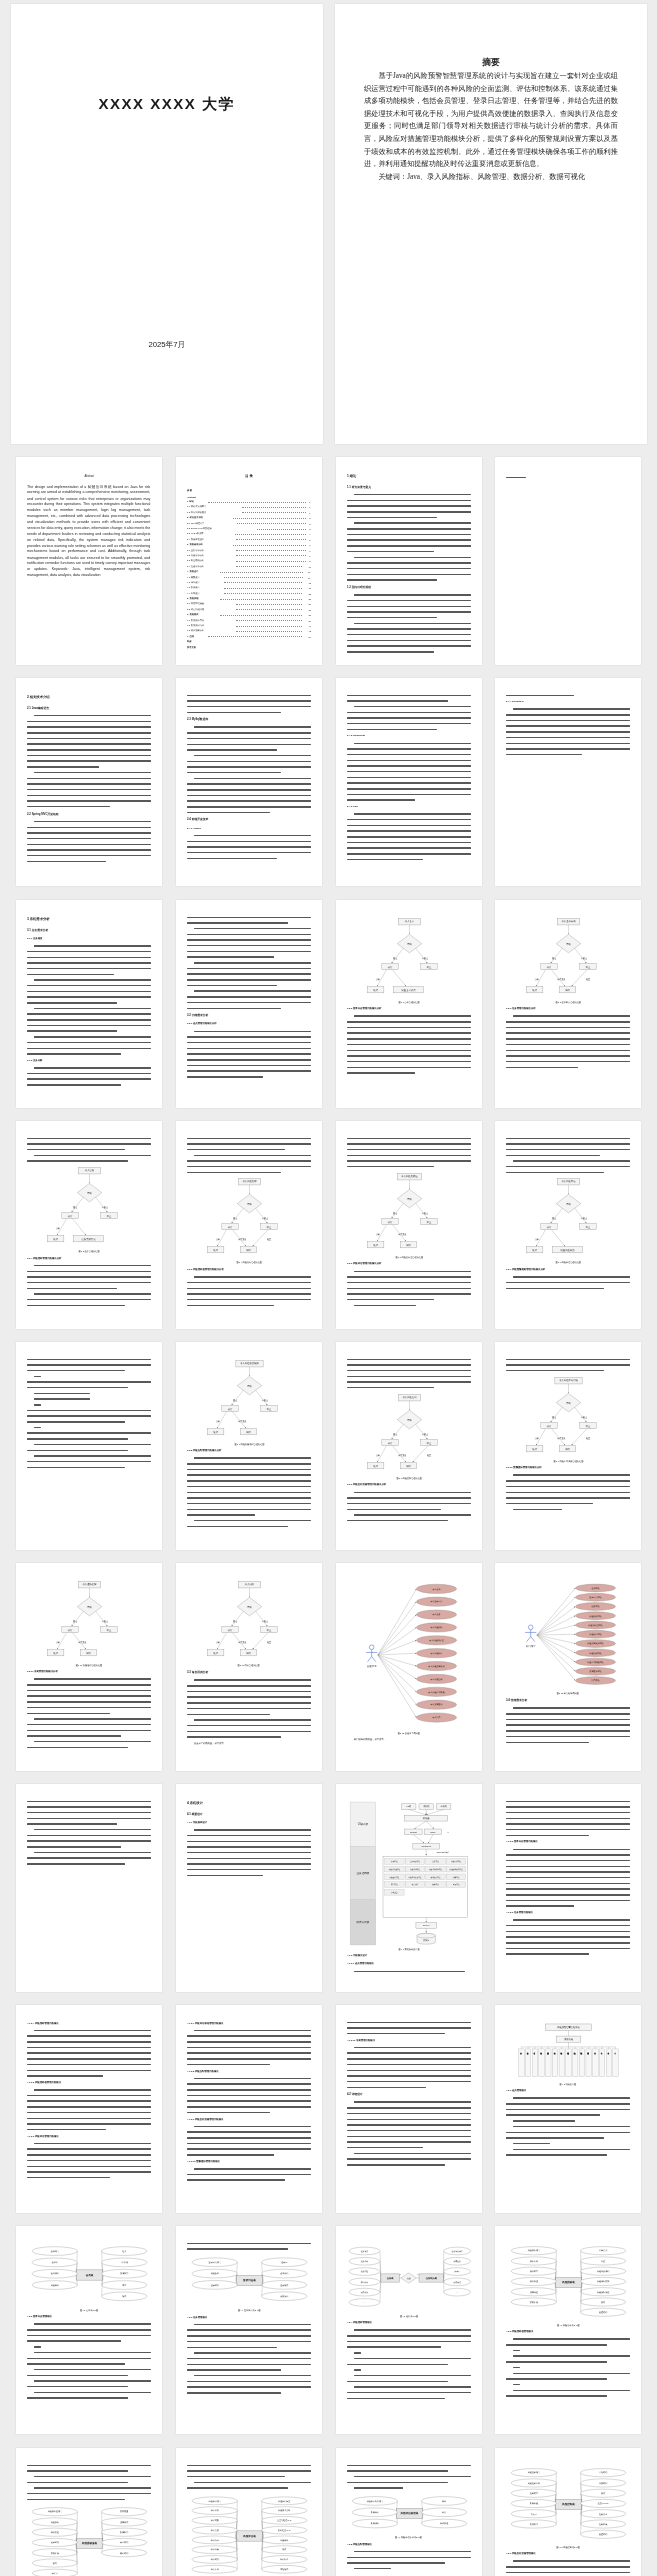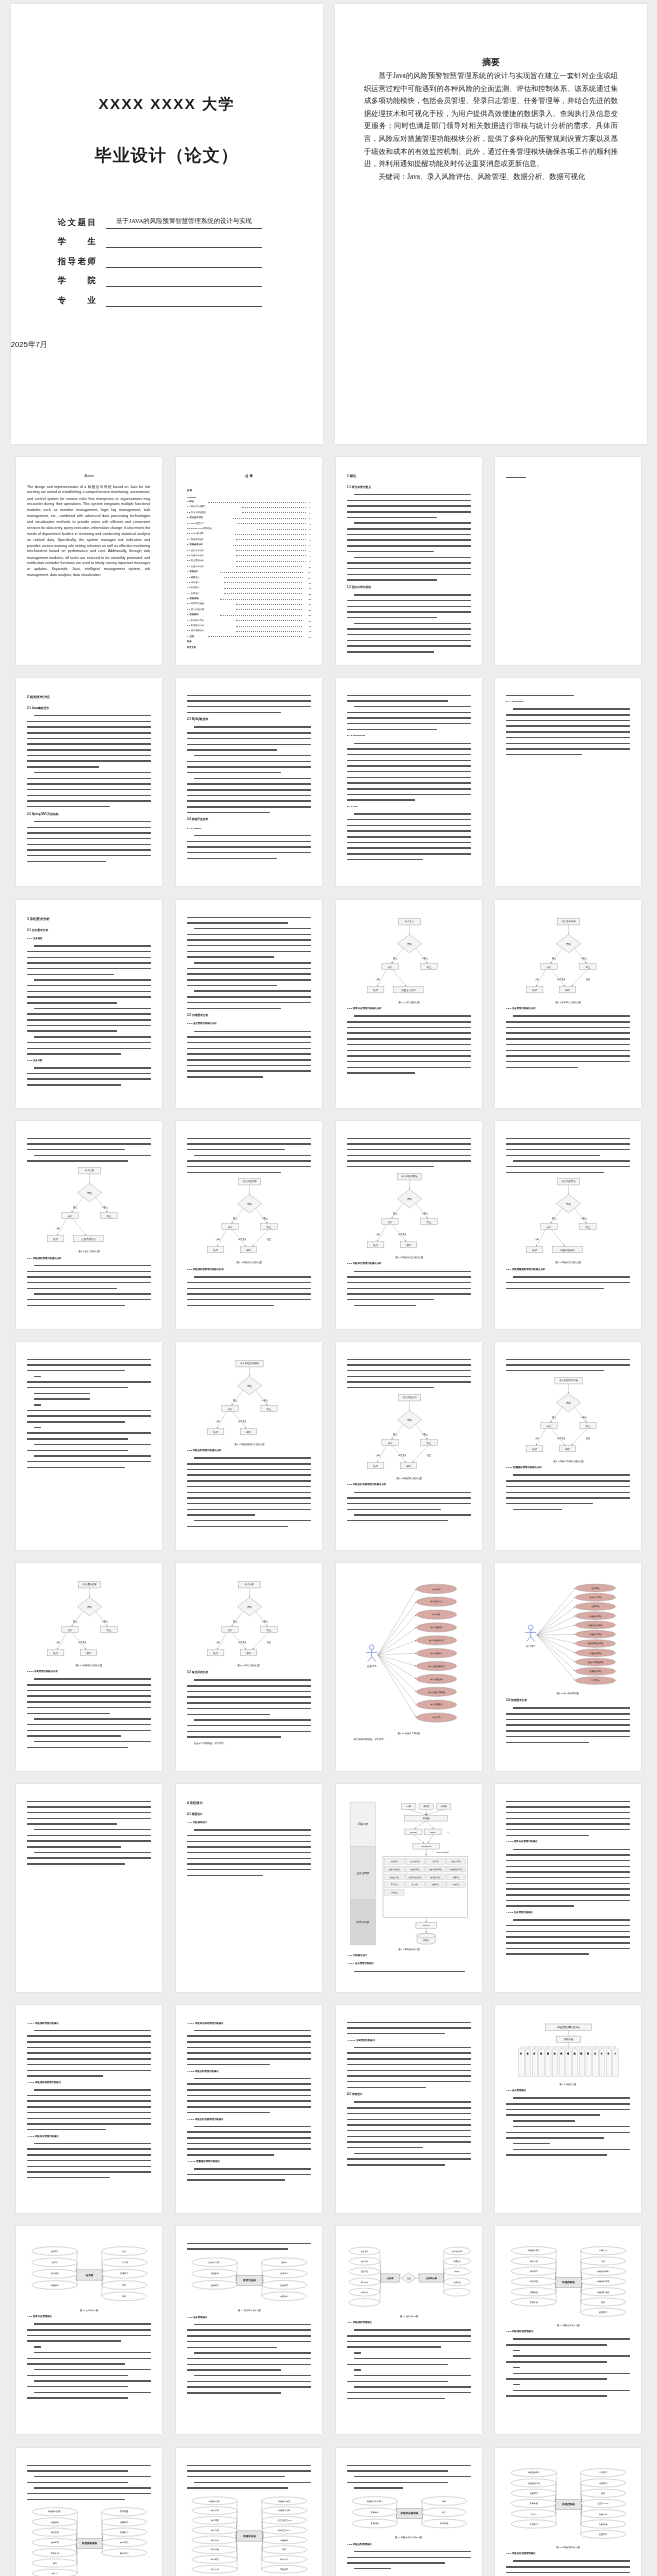--- a/index.html
+++ b/index.html
@@ -12,21 +12,21 @@
   .cover-uni{position:absolute;left:0;right:0;top:91px;text-align:center;font-size:15px;font-weight:bold;
              font-family:"Liberation Sans","DejaVu Sans",sans-serif;letter-spacing:1.5px;}
   .cover-doctype{position:absolute;left:0;right:0;top:140px;text-align:center;font-size:17px;font-weight:bold;
              font-family:"Liberation Sans","DejaVu Sans",sans-serif;letter-spacing:1px;}
   .cover-form{position:absolute;left:47px;top:205px;width:204px;}
   .cover-row{display:flex;align-items:flex-end;height:19.6px;}
   .cover-label{width:38px;font-weight:bold;font-size:8.2px;font-family:"Liberation Sans",sans-serif;
                text-align:justify;text-align-last:justify;padding-bottom:1px;}
   .cover-line{flex:1;margin-left:10.3px;border-bottom:0.8px solid #4a4a4a;text-align:center;
               font-size:6.4px;padding-bottom:2.1px;white-space:nowrap;}
-  .cover-date{position:absolute;left:0;right:0;top:336px;text-align:left;font-size:7.7px;
+  .cover-date{position:absolute;left:0;right:0;top:336px;text-align:center;font-size:7.7px;
               font-family:"Liberation Sans",sans-serif;}
   
   .abs-title{position:absolute;left:0;right:0;top:53px;text-align:center;font-size:8.8px;font-weight:bold;}
   .abs-body{position:absolute;left:29px;right:29px;top:66px;font-size:7.2px;line-height:12.6px;text-align:justify;}
   .abs-body p{margin:0;text-indent:2em;}
   
   .blk{position:relative;}
   .pl{background:#585858;height:1.5px;border-radius:0.5px;margin-bottom:4.2px;}
   .tw{line-height:0;white-space:nowrap;}
   .tw span{display:inline-block;line-height:1.15;white-space:nowrap;transform-origin:0 0;
@@ -46,51 +46,28 @@
     <marker id="arw" markerWidth="6" markerHeight="6" refX="4.5" refY="2.25" orient="auto">
       <path d="M0,0 L4.5,2.25 L0,4.5 z" fill="#666"></path>
     </marker>
   </defs>
 </svg>
 
 <div id="canvas">
 
   <div class="page big" id="cover-page" style="left:10.8px;top:4.1px;">
     <div class="cover-uni">XXXX XXXX 大学</div>
-    <div class="cover-doctype">毕业设计（论文）</div>
-    <div class="cover-form" id="cover-form">
-        <div class="cover-row">
-          <div class="cover-label">论文题目</div>
-          <div class="cover-line">基于JAVA的风险预警智慧管理系统的设计与实现</div>
-        </div>
-        <div class="cover-row">
-          <div class="cover-label">学 生</div>
-          <div class="cover-line"></div>
-        </div>
-        <div class="cover-row">
-          <div class="cover-label">指导老师</div>
-          <div class="cover-line"></div>
-        </div>
-        <div class="cover-row">
-          <div class="cover-label">学 院</div>
-          <div class="cover-line"></div>
-        </div>
-        <div class="cover-row">
-          <div class="cover-label">专 业</div>
-          <div class="cover-line"></div>
-        </div>
-      </div>
     <div class="cover-date">2025年7月</div>
   </div>
 
   <div class="page big" id="abstract-page" style="left:335px;top:4.1px;">
     <div class="abs-title">摘要</div>
     <div class="abs-body">
       <p>基于Java的风险预警智慧管理系统的设计与实现旨在建立一套针对企业或组织运营过程中可能遇到的各种风险的全面监测、评估和控制体系。该系统通过集成多项功能模块，包括会员管理、登录日志管理、任务管理等，并结合先进的数据处理技术和可视化手段，为用户提供高效便捷的数据录入、查阅执行及信息变更服务；同时也满足部门领导对相关数据进行审核与统计分析的需求。具体而言，风险应对措施管理功能模块分析，提供了多样化的预警规则设置方案以及基于绩效和成本的有效监控机制。此外，通过任务管理模块确保各项工作的顺利推进，并利用通知提醒功能及时传达重要消息或更新信息。</p>
-      <p>关键词：Java、录入风险评估、风险管理、数据分析、数据可视化</p>
+      <p>关键词：Java、录入风险指标、风险管理、数据分析、数据可视化</p>
     </div>
   </div>
 
 <div class="page small" style="left: 16px; top: 457px;">
       <div class="tw twc" style="height: 8.2px; margin-bottom: 2.1px;"><span style="font-size: 6.2px; transform: scale(0.416667);">Abstract</span></div>
       <div class="blk" style="height: 103px;">
         <span style="display: block; width: 195px; font-size: 5.7px; line-height: 9.3px; text-align: justify; transform: scale(0.632); transform-origin: 0px 0px; font-family: &quot;Liberation Sans&quot;, sans-serif; color: rgb(34, 34, 34);">The design and implementation of a 智慧管理系统 based on Java for risk warning are aimed at establishing a comprehensive monitoring, assessment, and control system for various risks that enterprises or organizations may encounter during their operations. This system integrates multiple functional modules such as member management, login log management, task management, etc., combined with advanced data processing technologies and visualization methods to provide users with efficient and convenient services for data entry, query execution, information change; it also meets the needs of department leaders in reviewing and conducting statistical analysis on related data. Specifically, the system manages risk indicators and provides various warning rule setting schemes as well as effective monitoring mechanisms based on performance and cost. Additionally, through task management modules, all tasks are ensured to be smoothly promoted, and notification reminder functions are used to timely convey important messages or updates. Keywords: Java, intelligent management system, risk management, data analysis, data visualization</span>
       </div>
     </div>
     <div class="page small" style="left: 176px; top: 457px;">

